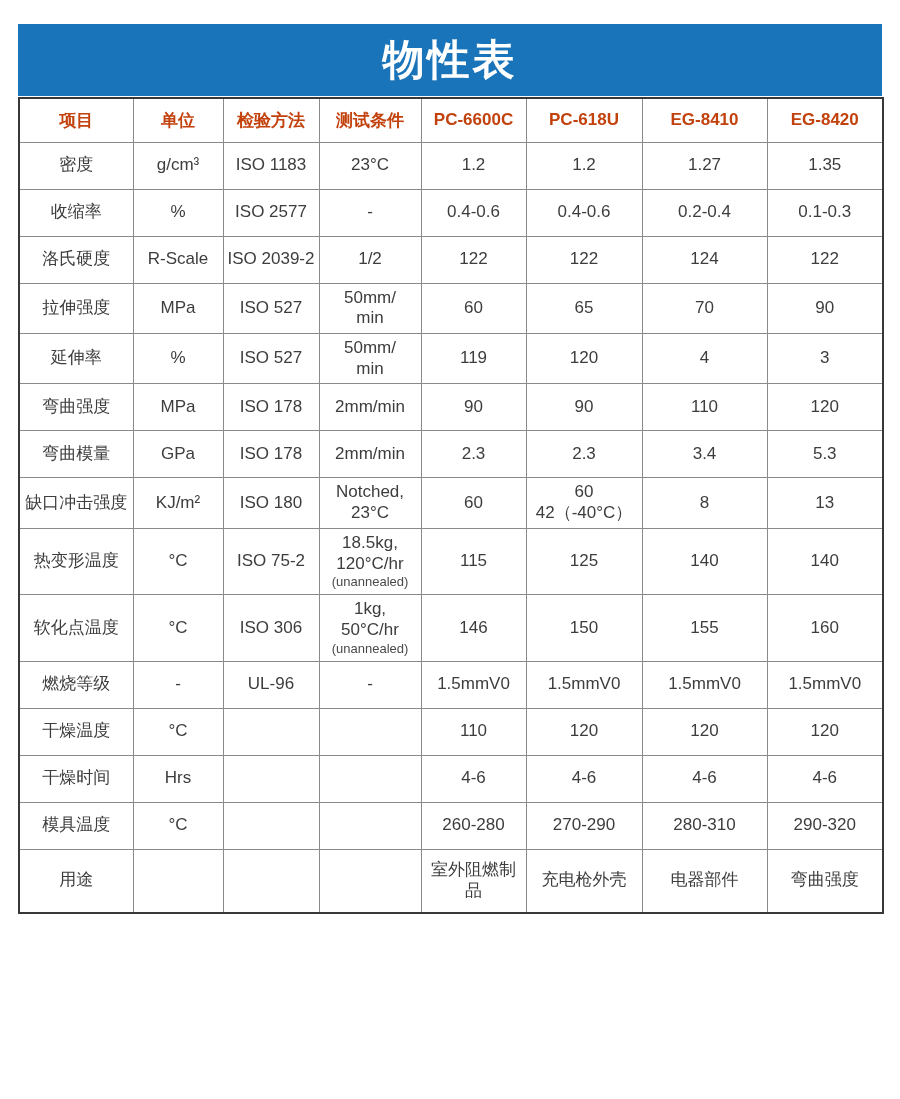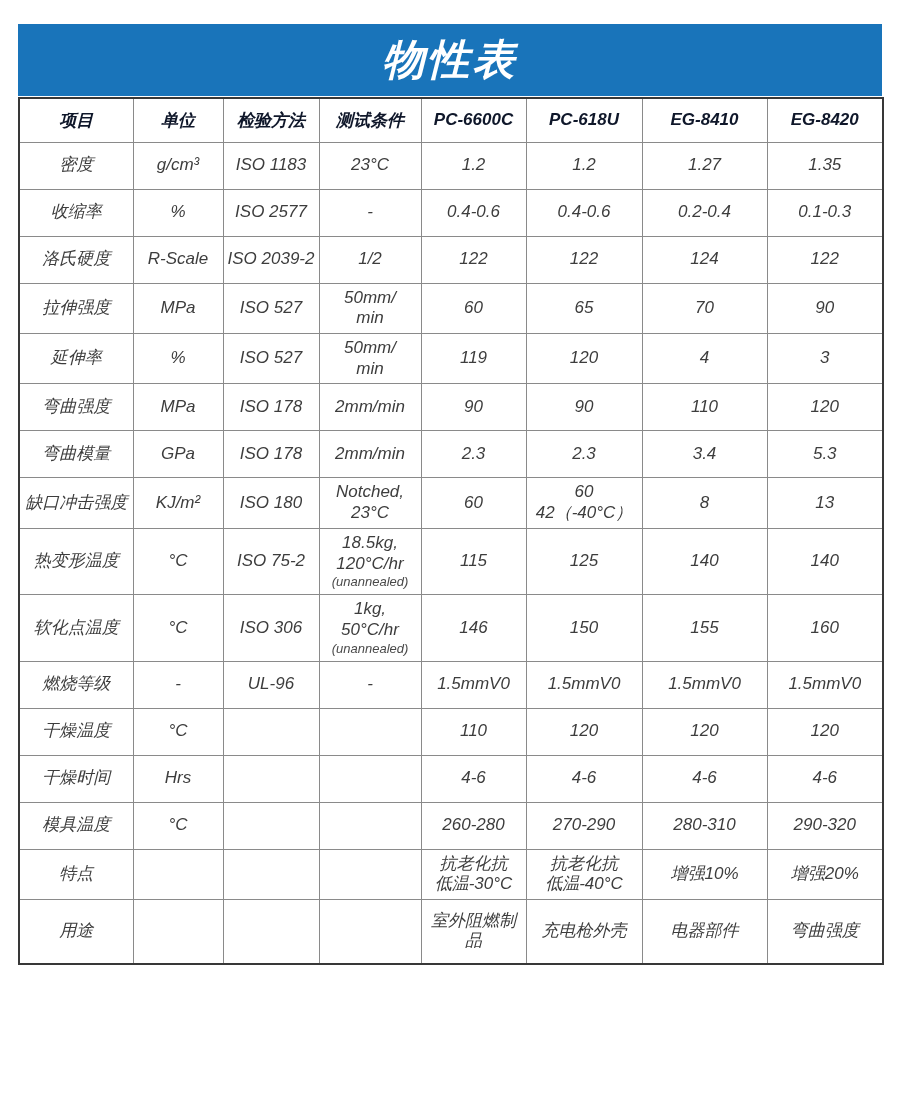--- a/index.html
+++ b/index.html
@@ -10,21 +10,21 @@
     --text: #3d3d3d;
   }
   * { box-sizing: border-box; }
   html, body {
     margin: 0;
     padding: 0;
     background: #ffffff;
     font-family: "Liberation Sans", "DejaVu Sans", sans-serif;
   }
   body { width: 900px; height: 1099px; overflow: hidden; }
-  .page { padding: 24px 18px 16px 18px; font-style: italic; }
+  .page { padding: 24px 18px 16px 18px; }
 
   .banner {
     width: 864px;
     height: 72px;
     background: var(--banner-bg);
     display: flex;
     align-items: center;
     justify-content: center;
   }
   .banner h1 {
@@ -46,21 +46,21 @@
     border: 1px solid var(--grid);
     text-align: center;
     vertical-align: middle;
     color: var(--text);
     padding: 4px 2px;
     overflow: hidden;
   }
   .props th {
     font-size: 17px;
     font-weight: 700;
-    color: #0f172a;
+    color: #c2410c;
     height: 44px;
   }
   .props td {
     font-size: 17px;
     font-weight: 400;
     height: 47px;
   }
   .props tbody tr:last-child td { height: 64px; }
   .props td .line { line-height: 1.22; }
   .props td .fine { font-size: 13px; color: #4a4a4a; }
@@ -465,48 +465,20 @@
           </td>
           <td>
             <div class="line">280-310</div>
           </td>
           <td>
             <div class="line">290-320</div>
           </td>
         </tr>
         <tr>
           <td>
-            <div class="line">特点</div>
-          </td>
-          <td>
-            <div class="line"></div>
-          </td>
-          <td>
-            <div class="line"></div>
-          </td>
-          <td>
-            <div class="line"></div>
-          </td>
-          <td>
-            <div class="line">抗老化抗</div>
-            <div class="line">低温-30°C</div>
-          </td>
-          <td>
-            <div class="line">抗老化抗</div>
-            <div class="line">低温-40°C</div>
-          </td>
-          <td>
-            <div class="line">增强10%</div>
-          </td>
-          <td>
-            <div class="line">增强20%</div>
-          </td>
-        </tr>
-        <tr>
-          <td>
             <div class="line">用途</div>
           </td>
           <td>
             <div class="line"></div>
           </td>
           <td>
             <div class="line"></div>
           </td>
           <td>
             <div class="line"></div>

